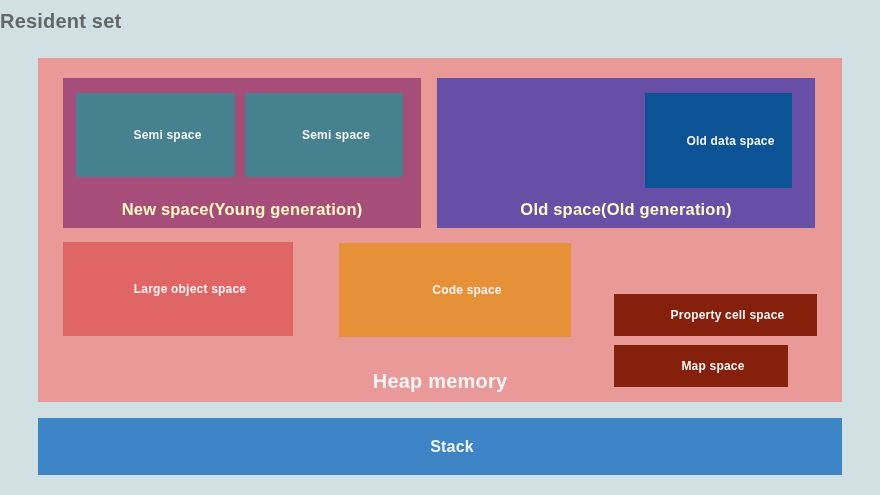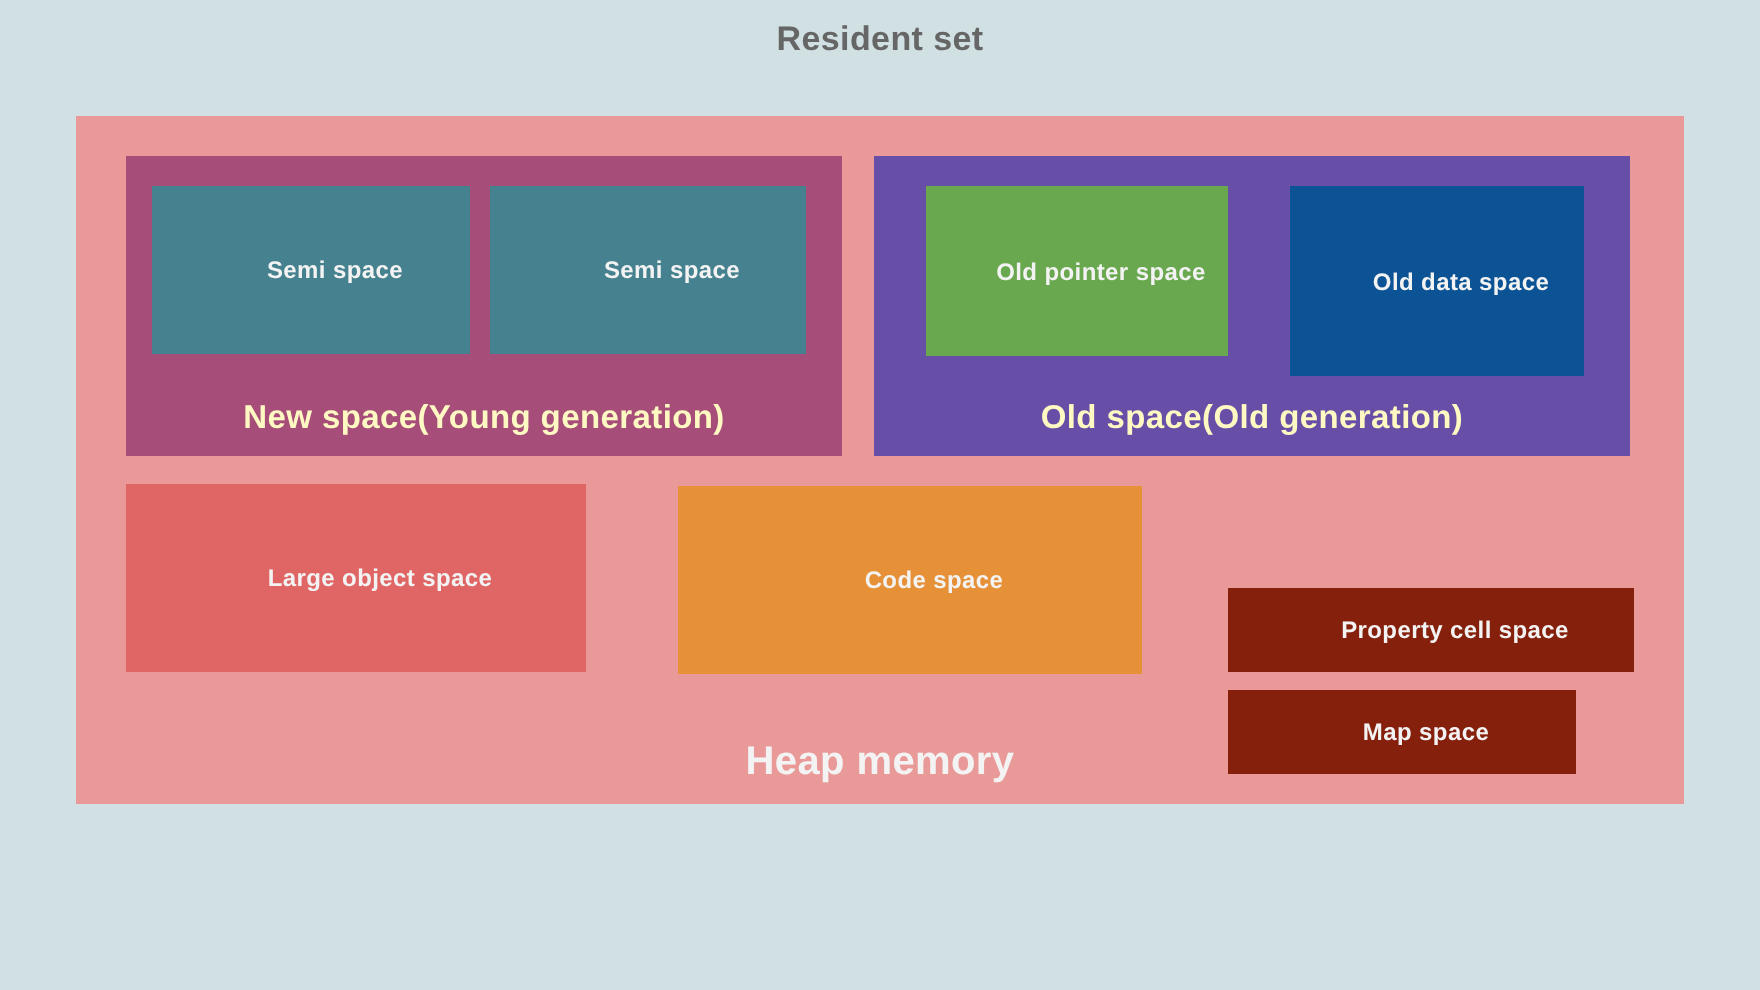--- a/index.html
+++ b/index.html
@@ -12,22 +12,22 @@
   }
   .canvas {
     position: absolute;
     left: 0; top: 0;
     width: 880px; height: 495px;
   }
   .page-title {
     position: absolute;
     left: 0; top: 10px;
     width: 100%;
-    text-align: center;
-    font-size: 17px;
+    text-align: left;
+    font-size: 20px;
     font-weight: bold;
     color: #666666;
     letter-spacing: 0.2px;
   }
   .box {
     position: absolute;
     display: flex;
     align-items: center;
     justify-content: center;
     padding-left: 24px;
@@ -99,23 +99,20 @@
       <div class="box semi-1" style="background-color: rgb(69, 129, 142);">
         <span class="box-label">Semi space</span>
       </div>
       <div class="box semi-2" style="background-color: rgb(69, 129, 142);">
         <span class="box-label">Semi space</span>
       </div>
       <div class="section-label">New space(Young generation)</div>
     </div>
 
     <div class="box old-space" style="background-color: rgb(103, 78, 167);">
-      <div class="box old-ptr" style="background-color: rgb(106, 168, 79);">
-        <span class="box-label">Old pointer space</span>
-      </div>
       <div class="box old-data" style="background-color: rgb(11, 83, 148);">
         <span class="box-label">Old data space</span>
       </div>
       <div class="section-label">Old space(Old generation)</div>
     </div>
 
     <div class="box code-space" style="background-color: rgb(230, 145, 56);">
       <span class="box-label">Code space</span>
     </div>
 
@@ -128,14 +125,17 @@
       <span class="box-label">Property cell space</span>
     </div>
 
     <div class="box map-space" style="background-color: rgb(133, 32, 12);">
       <span class="box-label">Map space</span>
     </div>
 
     <div class="heap-label">Heap memory</div>
   </div>
 
+  <div class="box stack" style="background-color: rgb(61, 133, 198);">
+    <span class="box-label">Stack</span>
+  </div>
 
 </div>
 
 </body></html>

